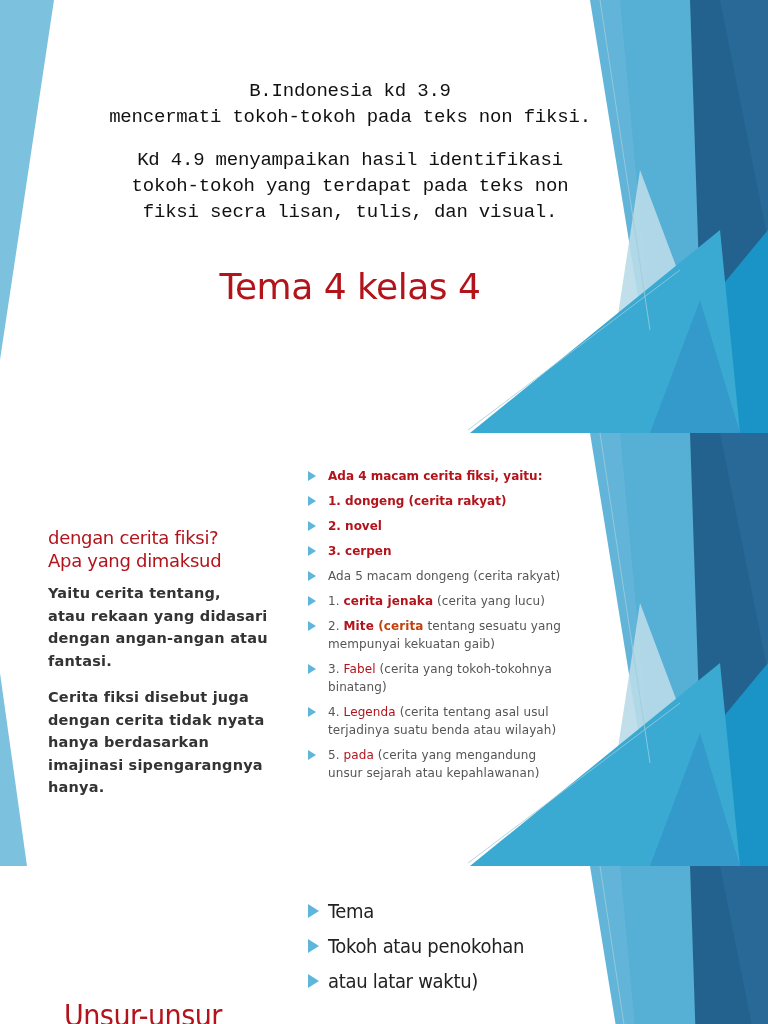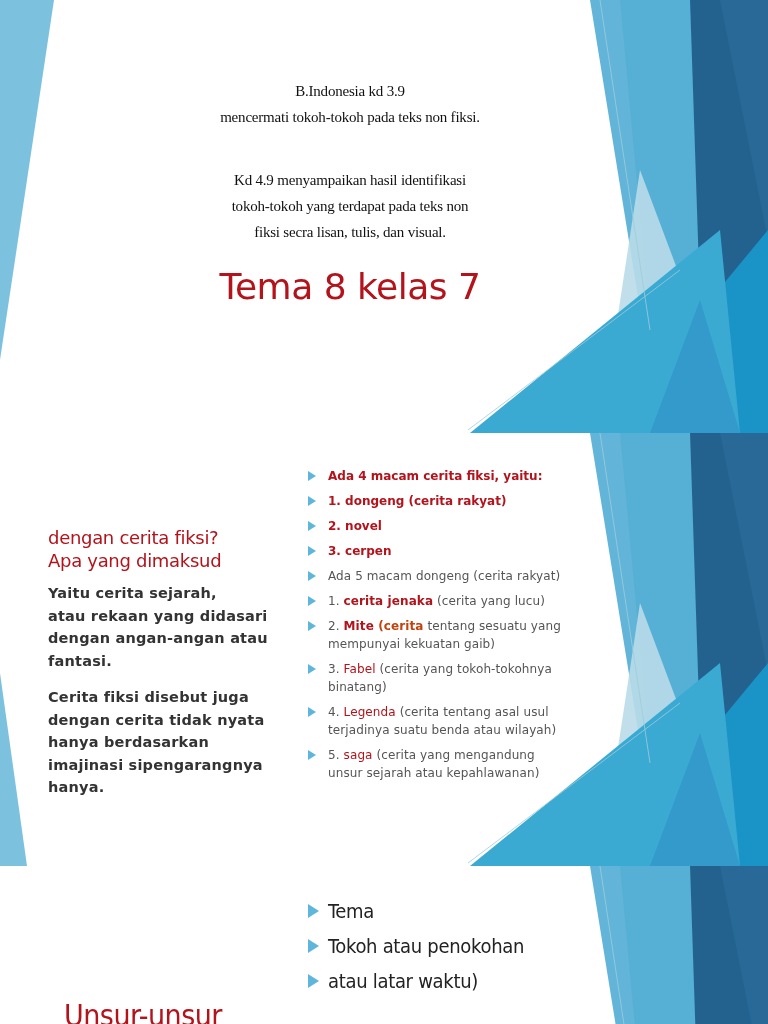--- a/index.html
+++ b/index.html
@@ -4,24 +4,24 @@
 <style>
   html, body { margin: 0; padding: 0; }
   body { width: 768px; height: 1024px; overflow: hidden; background: #ffffff; position: relative; font-family: "DejaVu Sans", sans-serif; }
   .slide { position: absolute; left: 0; width: 768px; height: 433px; overflow: hidden; background: #ffffff; }
   .slide svg.bg { position: absolute; left: 0; top: 0; width: 768px; height: 433px; }
   #slide1 { top: 0; }
   #slide2 { top: 433px; }
   #slide3 { top: 866px; height: 158px; }
 
   
-  .s1-text { position: absolute; left: 60px; width: 580px; text-align: center; color: #111; font-family: Liberation Serif, serif; font-size: 15px; line-height: 26px; }
+  .s1-text { position: absolute; left: 60px; width: 580px; text-align: center; color: #111; font-family: Liberation Mono, monospace; font-size: 19px; line-height: 26px; }
   .s1-text .line { display: block; white-space: nowrap; letter-spacing: -0.2px; }
   #s1-block1 { top: 78px; }
-  #s1-block2 { top: 167px; }
+  #s1-block2 { top: 147px; }
   #s1-theme { position: absolute; left: 60px; width: 580px; top: 262px; text-align: center; color: #b3131b; font-family: "DejaVu Sans", sans-serif; font-size: 36px; line-height: 50px; letter-spacing: -0.5px; }
 
   
   #s2-question { position: absolute; left: 48px; top: 93px; width: 240px; color: #b3131b; font-family: "DejaVu Sans", sans-serif; font-size: 18px; line-height: 23px; letter-spacing: -0.3px; }
   #s2-question .line { display: block; white-space: nowrap; }
   .s2-para { position: absolute; left: 48px; width: 240px; color: #333333; font-family: "DejaVu Sans", sans-serif; font-weight: bold; font-size: 14.5px; line-height: 22.6px; }
   .s2-para .line { display: block; white-space: nowrap; letter-spacing: 0.2px; }
   #s2-para1 { top: 149px; }
   #s2-para2 { top: 253px; }
 
@@ -64,21 +64,21 @@
 
   <div class="s1-text" id="s1-block1">
     <span class="line">B.Indonesia kd 3.9</span>
     <span class="line">mencermati tokoh-tokoh pada teks non fiksi.</span>
   </div>
   <div class="s1-text" id="s1-block2">
     <span class="line">Kd 4.9 menyampaikan hasil identifikasi</span>
     <span class="line">tokoh-tokoh yang terdapat pada teks non</span>
     <span class="line">fiksi secra lisan, tulis, dan visual.</span>
   </div>
-  <div id="s1-theme">Tema 8 kelas 7</div>
+  <div id="s1-theme">Tema 4 kelas 4</div>
 </section>
 
 <section class="slide" id="slide2">
   <svg class="bg" viewBox="0 0 768 433">
     <polygon points="0,240 0,433 27,433" fill="#7cc2de"></polygon>
     <polygon points="590,0 700,0 768,300 768,433 660,433" fill="#62b5d8"></polygon>
     <polygon points="620,0 690,0 705,433 660,433" fill="#4eaed6" opacity="0.6"></polygon>
     <polygon points="690,0 768,0 768,433 730,433 700,300" fill="#23628f"></polygon>
     <polygon points="720,0 768,0 768,240" fill="#2b6e9c" opacity="0.6"></polygon>
     <polygon points="640,170 700,330 660,433 600,433" fill="#b9dbe9" opacity="0.9"></polygon>
@@ -87,21 +87,21 @@
     <polygon points="700,300 740,433 650,433" fill="#2f8fc6" opacity="0.6"></polygon>
     <line x1="600" y1="0" x2="650" y2="330" stroke="#9fcbdc" stroke-width="0.8"></line>
     <line x1="468" y1="430" x2="680" y2="270" stroke="#9fcbdc" stroke-width="0.8"></line>
   </svg>
 
   <div id="s2-question">
     <span class="line">dengan cerita  fiksi?</span>
     <span class="line">Apa yang dimaksud</span>
   </div>
   <div class="s2-para" id="s2-para1">
-    <span class="line">Yaitu cerita sejarah,</span>
+    <span class="line">Yaitu cerita tentang,</span>
     <span class="line">atau rekaan yang didasari</span>
     <span class="line">dengan angan-angan atau</span>
     <span class="line">fantasi.</span>
   </div>
   <div class="s2-para" id="s2-para2">
     <span class="line">Cerita fiksi disebut juga</span>
     <span class="line">dengan cerita tidak nyata</span>
     <span class="line">hanya berdasarkan</span>
     <span class="line">imajinasi sipengarangnya</span>
     <span class="line">hanya.</span>
@@ -110,21 +110,21 @@
   <ul class="s2-list">
     <li class="hl"><span class="bullet"></span><span>Ada 4 macam cerita fiksi, yaitu:</span></li>
     <li class="hl"><span class="bullet"></span><span>1. dongeng (cerita rakyat)</span></li>
     <li class="hl"><span class="bullet"></span><span>2. novel</span></li>
     <li class="hl"><span class="bullet"></span><span>3. cerpen</span></li>
     <li class="plain"><span class="bullet"></span><span>Ada 5 macam dongeng (cerita rakyat)</span></li>
     <li class="plain"><span class="bullet"></span><span>1. </span><span class="redb">cerita jenaka</span><span> (cerita yang lucu)</span></li>
     <li class="plain"><span class="bullet"></span><span>2. </span><span class="redb">Mite</span><span class="blackb"> (cerita</span><span> tentang sesuatu yang</span><span class="sub">mempunyai kekuatan gaib)</span></li>
     <li class="plain"><span class="bullet"></span><span>3. </span><span class="red">Fabel</span><span> (cerita yang tokoh-tokohnya</span><span class="sub">binatang)</span></li>
     <li class="plain"><span class="bullet"></span><span>4. </span><span class="red">Legenda</span><span> (cerita tentang asal usul</span><span class="sub">terjadinya suatu benda atau wilayah)</span></li>
-    <li class="plain"><span class="bullet"></span><span>5. </span><span class="red">saga</span><span> (cerita yang mengandung</span><span class="sub">unsur sejarah atau kepahlawanan)</span></li>
+    <li class="plain"><span class="bullet"></span><span>5. </span><span class="red">pada</span><span> (cerita yang mengandung</span><span class="sub">unsur sejarah atau kepahlawanan)</span></li>
   </ul>
 </section>
 
 <section class="slide" id="slide3">
   <svg class="bg" viewBox="0 0 768 433">
     <polygon points="590,0 700,0 768,300 768,433 660,433" fill="#62b5d8"></polygon>
     <polygon points="620,0 690,0 705,433 660,433" fill="#4eaed6" opacity="0.6"></polygon>
     <polygon points="690,0 768,0 768,433 730,433 700,300" fill="#23628f"></polygon>
     <polygon points="720,0 768,0 768,240" fill="#2b6e9c" opacity="0.6"></polygon>
     <polygon points="640,170 700,330 660,433 600,433" fill="#b9dbe9" opacity="0.9"></polygon>

